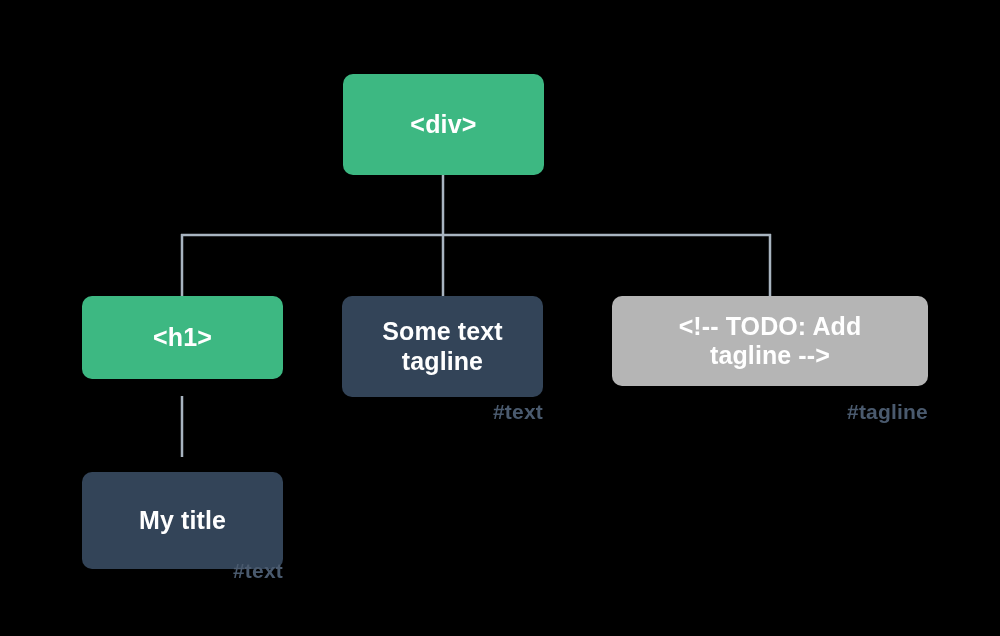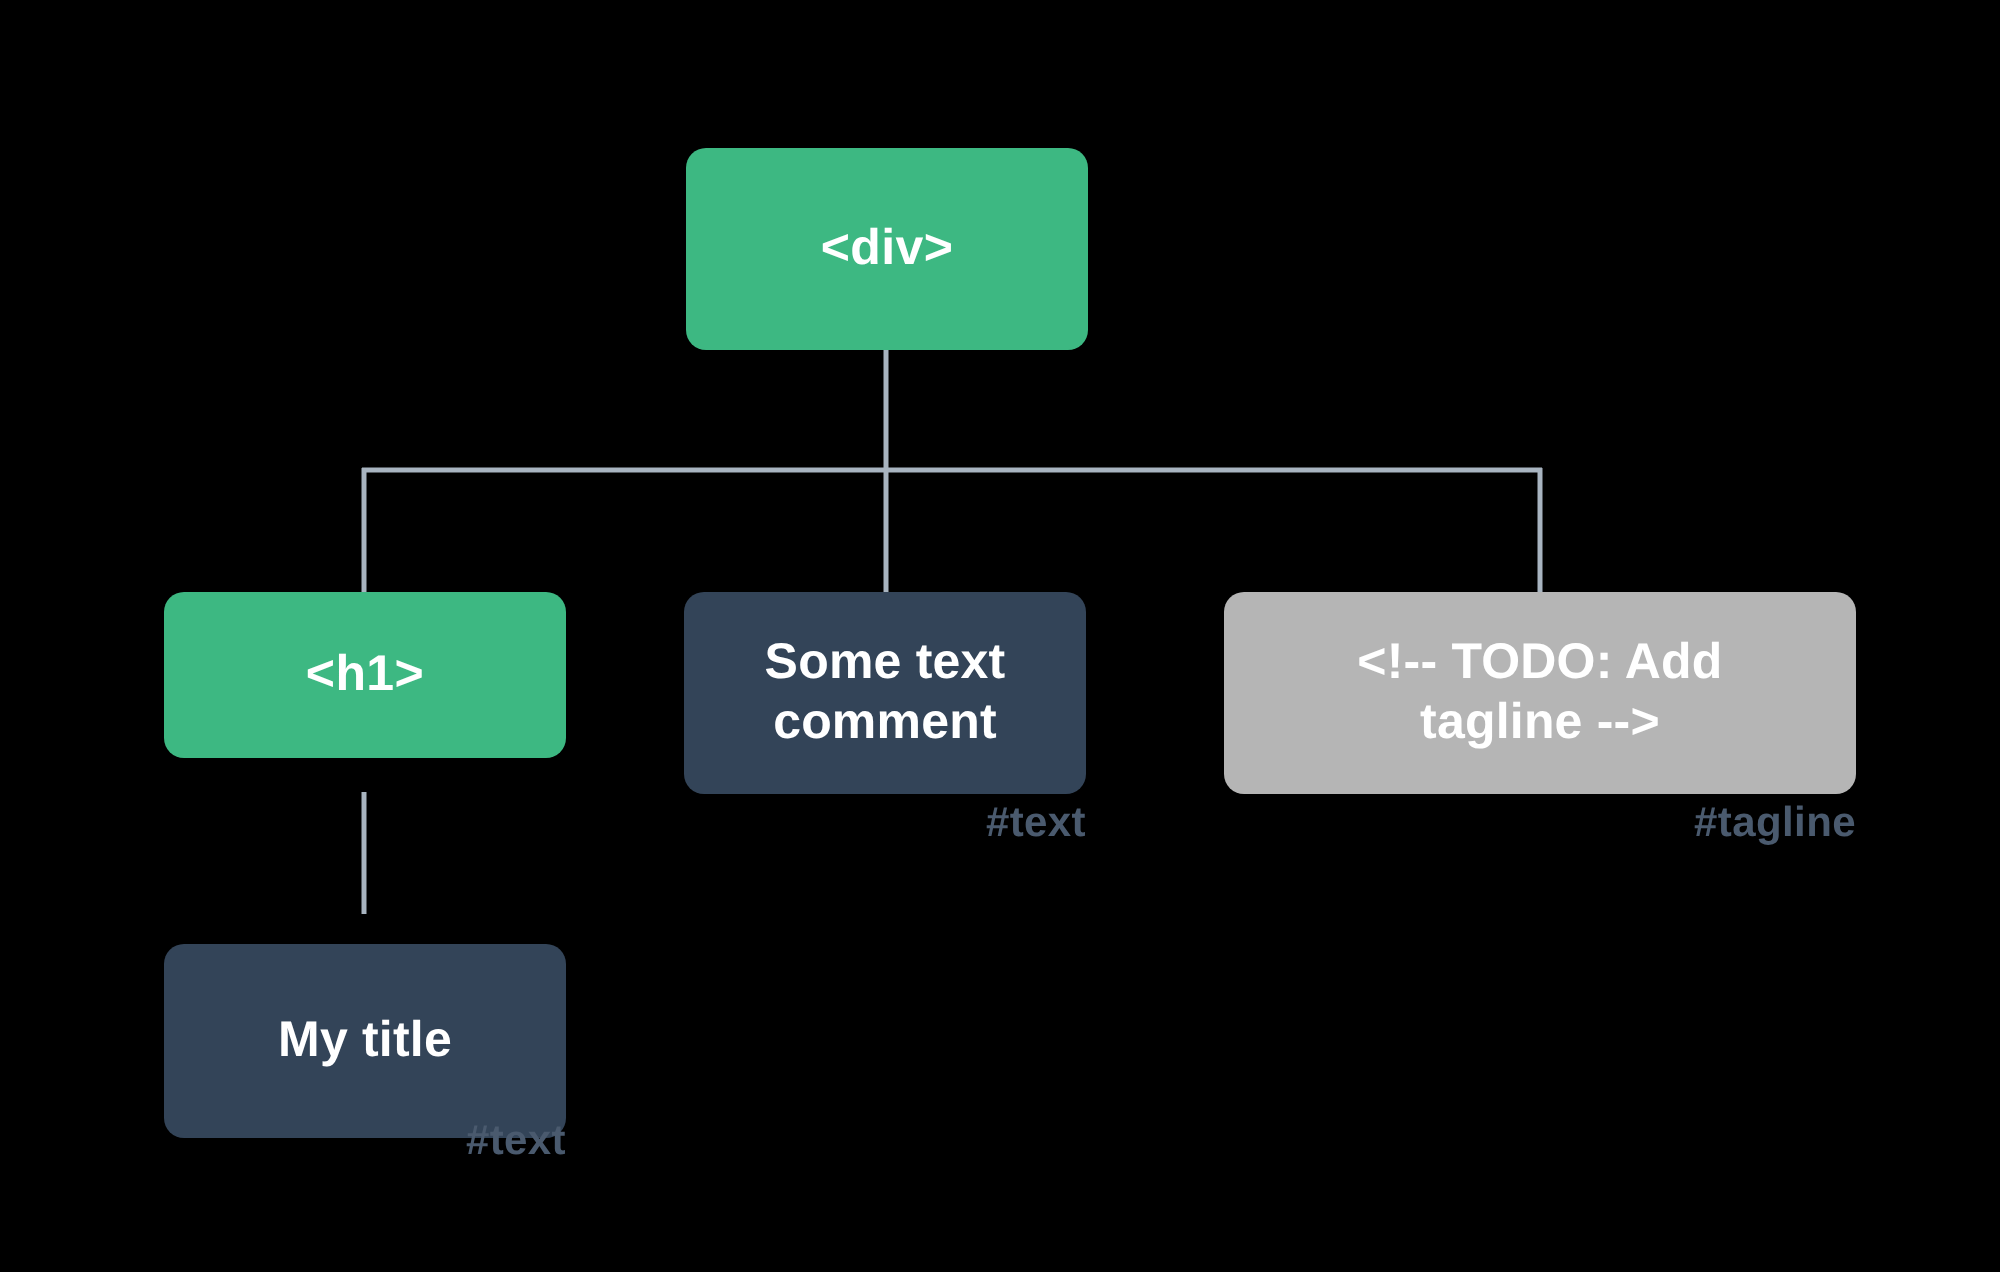--- a/index.html
+++ b/index.html
@@ -93,24 +93,24 @@
   <div class="node node-element" style="left:343px; top:74px; width:201px; height:101px;">
     <span class="node-label">&lt;div&gt;</span>
   </div>
 
   <div class="node node-element" style="left:82px; top:296px; width:201px; height:83px;">
     <span class="node-label">&lt;h1&gt;</span>
   </div>
 
   <div class="node node-text" style="left:342px; top:296px; width:201px; height:101px;">
     <span class="node-label">Some text
-comment</span>
+tagline</span>
   </div>
 
-  <div class="node node-comment" style="left:612px; top:296px; width:316px; height:101px;">
+  <div class="node node-comment" style="left:612px; top:296px; width:316px; height:90px;">
     <span class="node-label">&lt;!-- TODO: Add
 tagline  --&gt;</span>
   </div>
 
   <div class="node node-text" style="left:82px; top:472px; width:201px; height:97px;">
     <span class="node-label">My title</span>
   </div>
 
   <div class="caption" style="left:342px; top:400px; width:201px;">#text</div>
 

